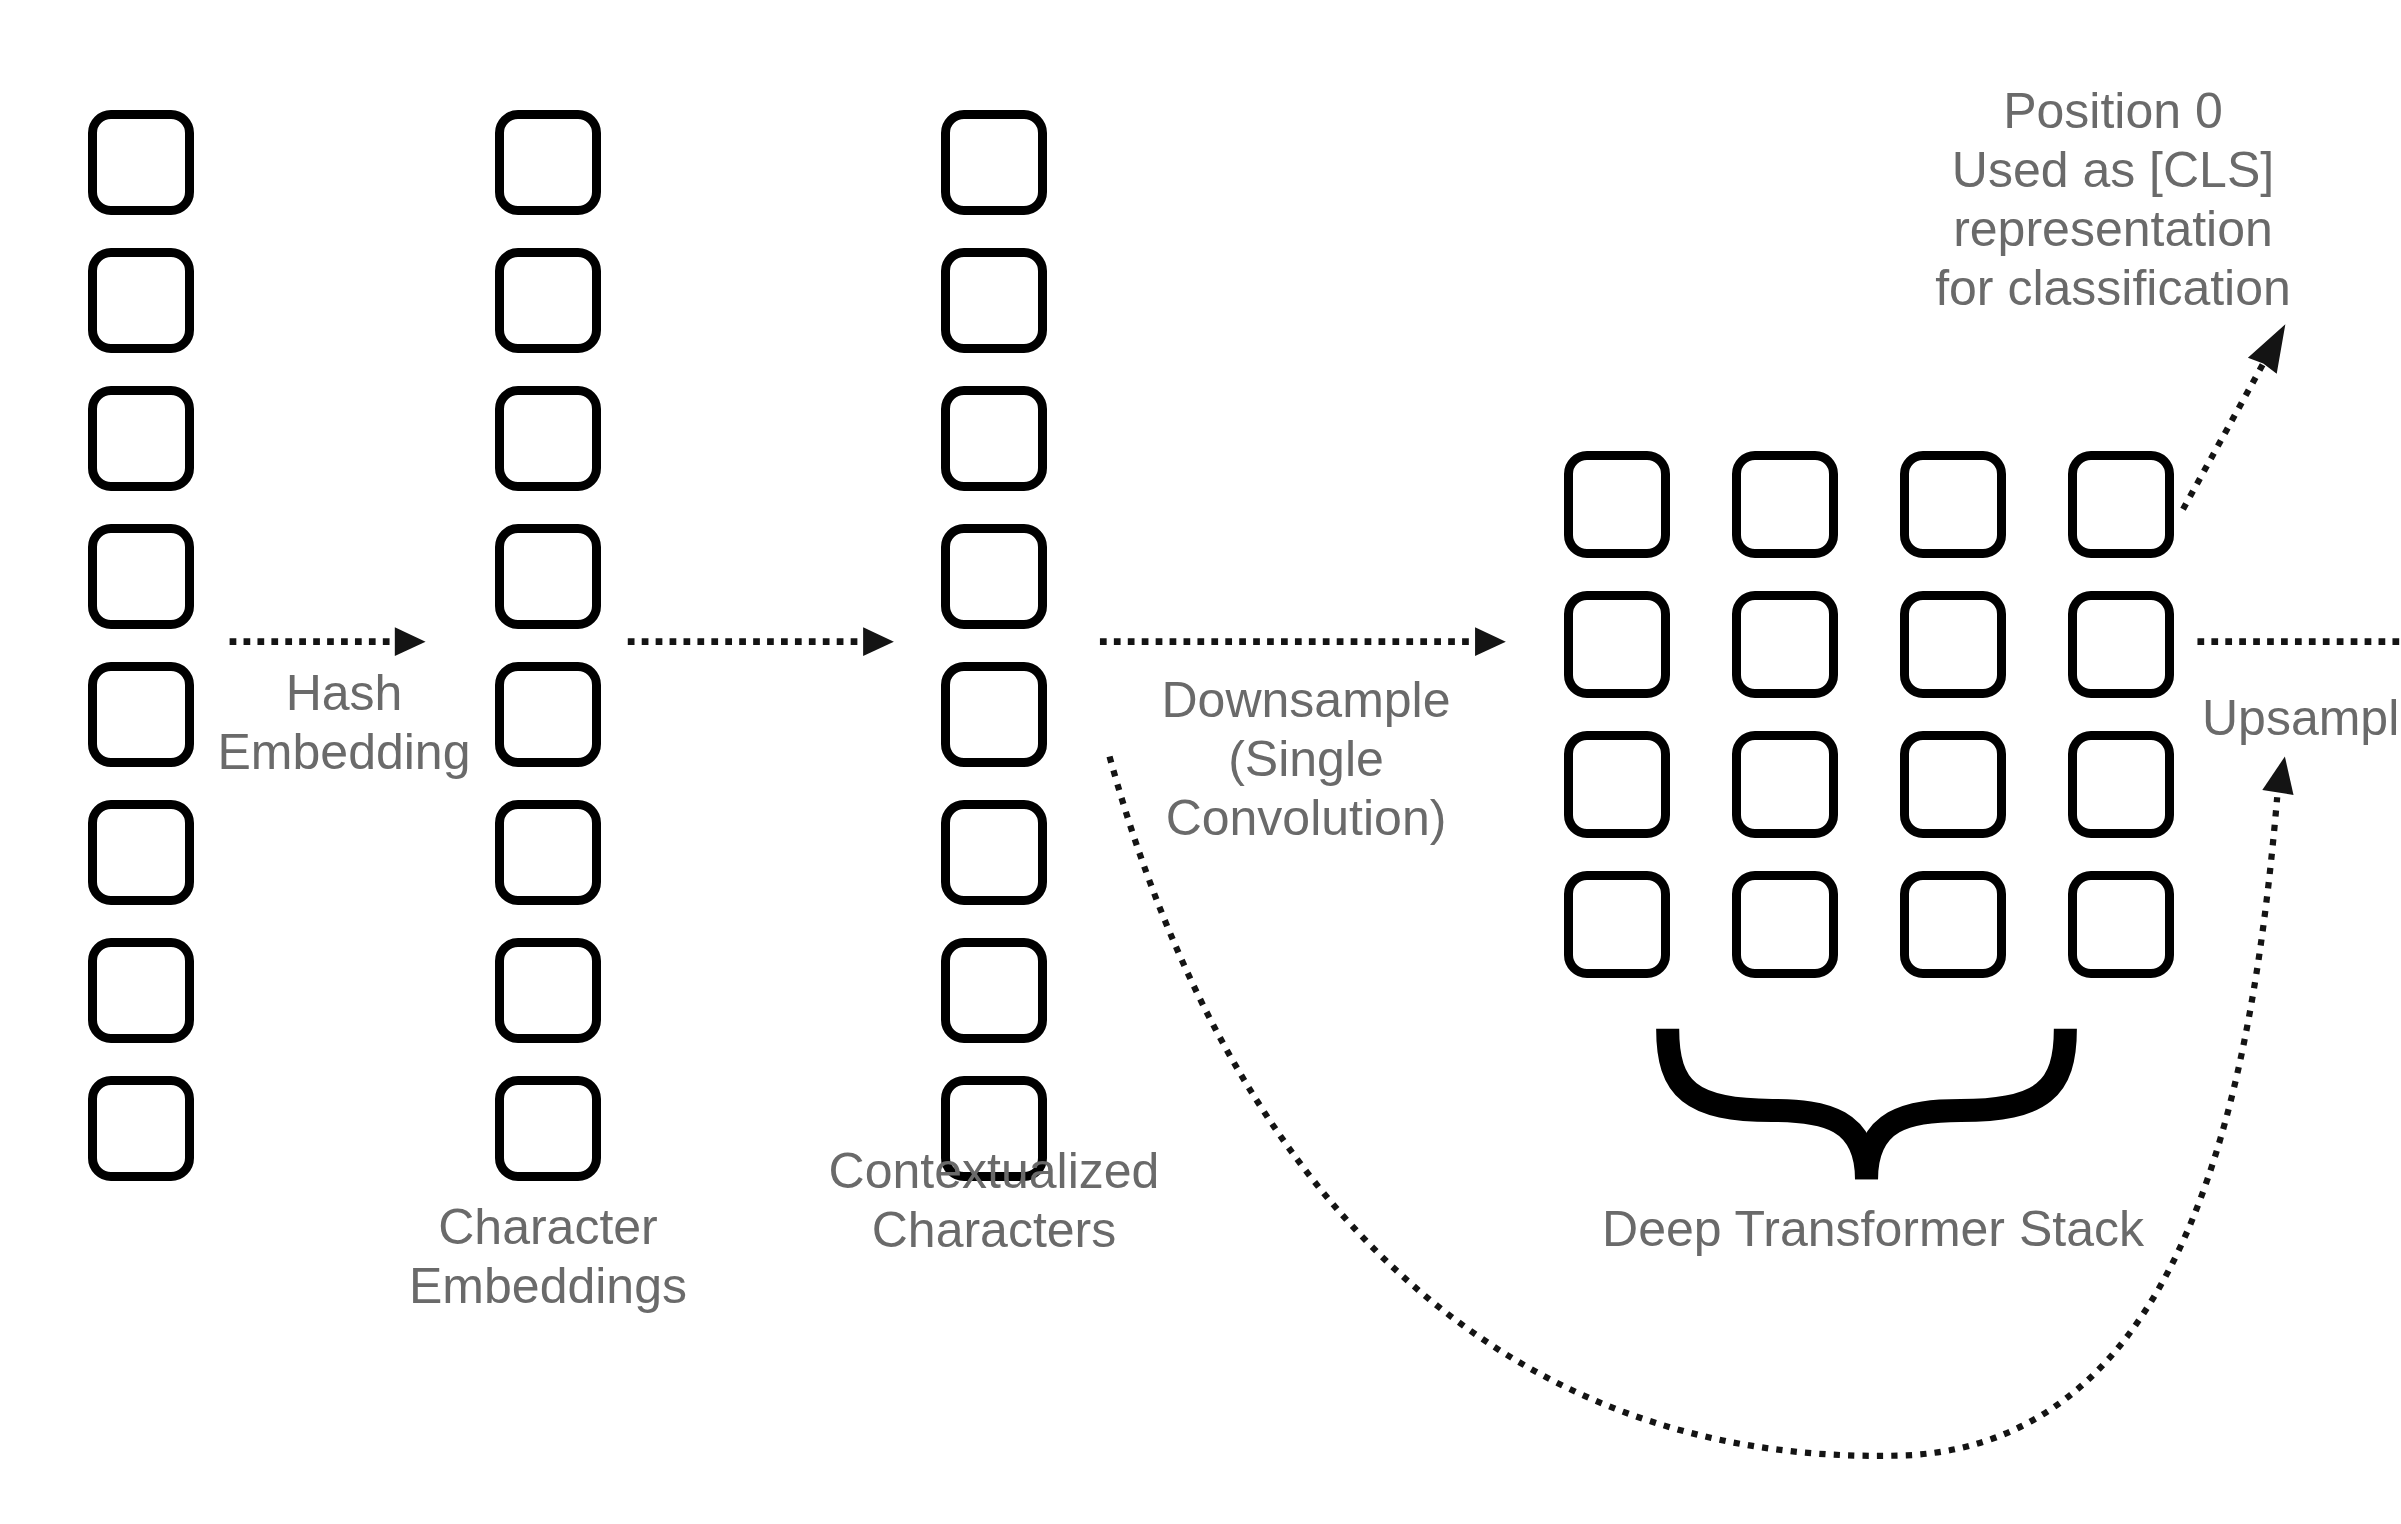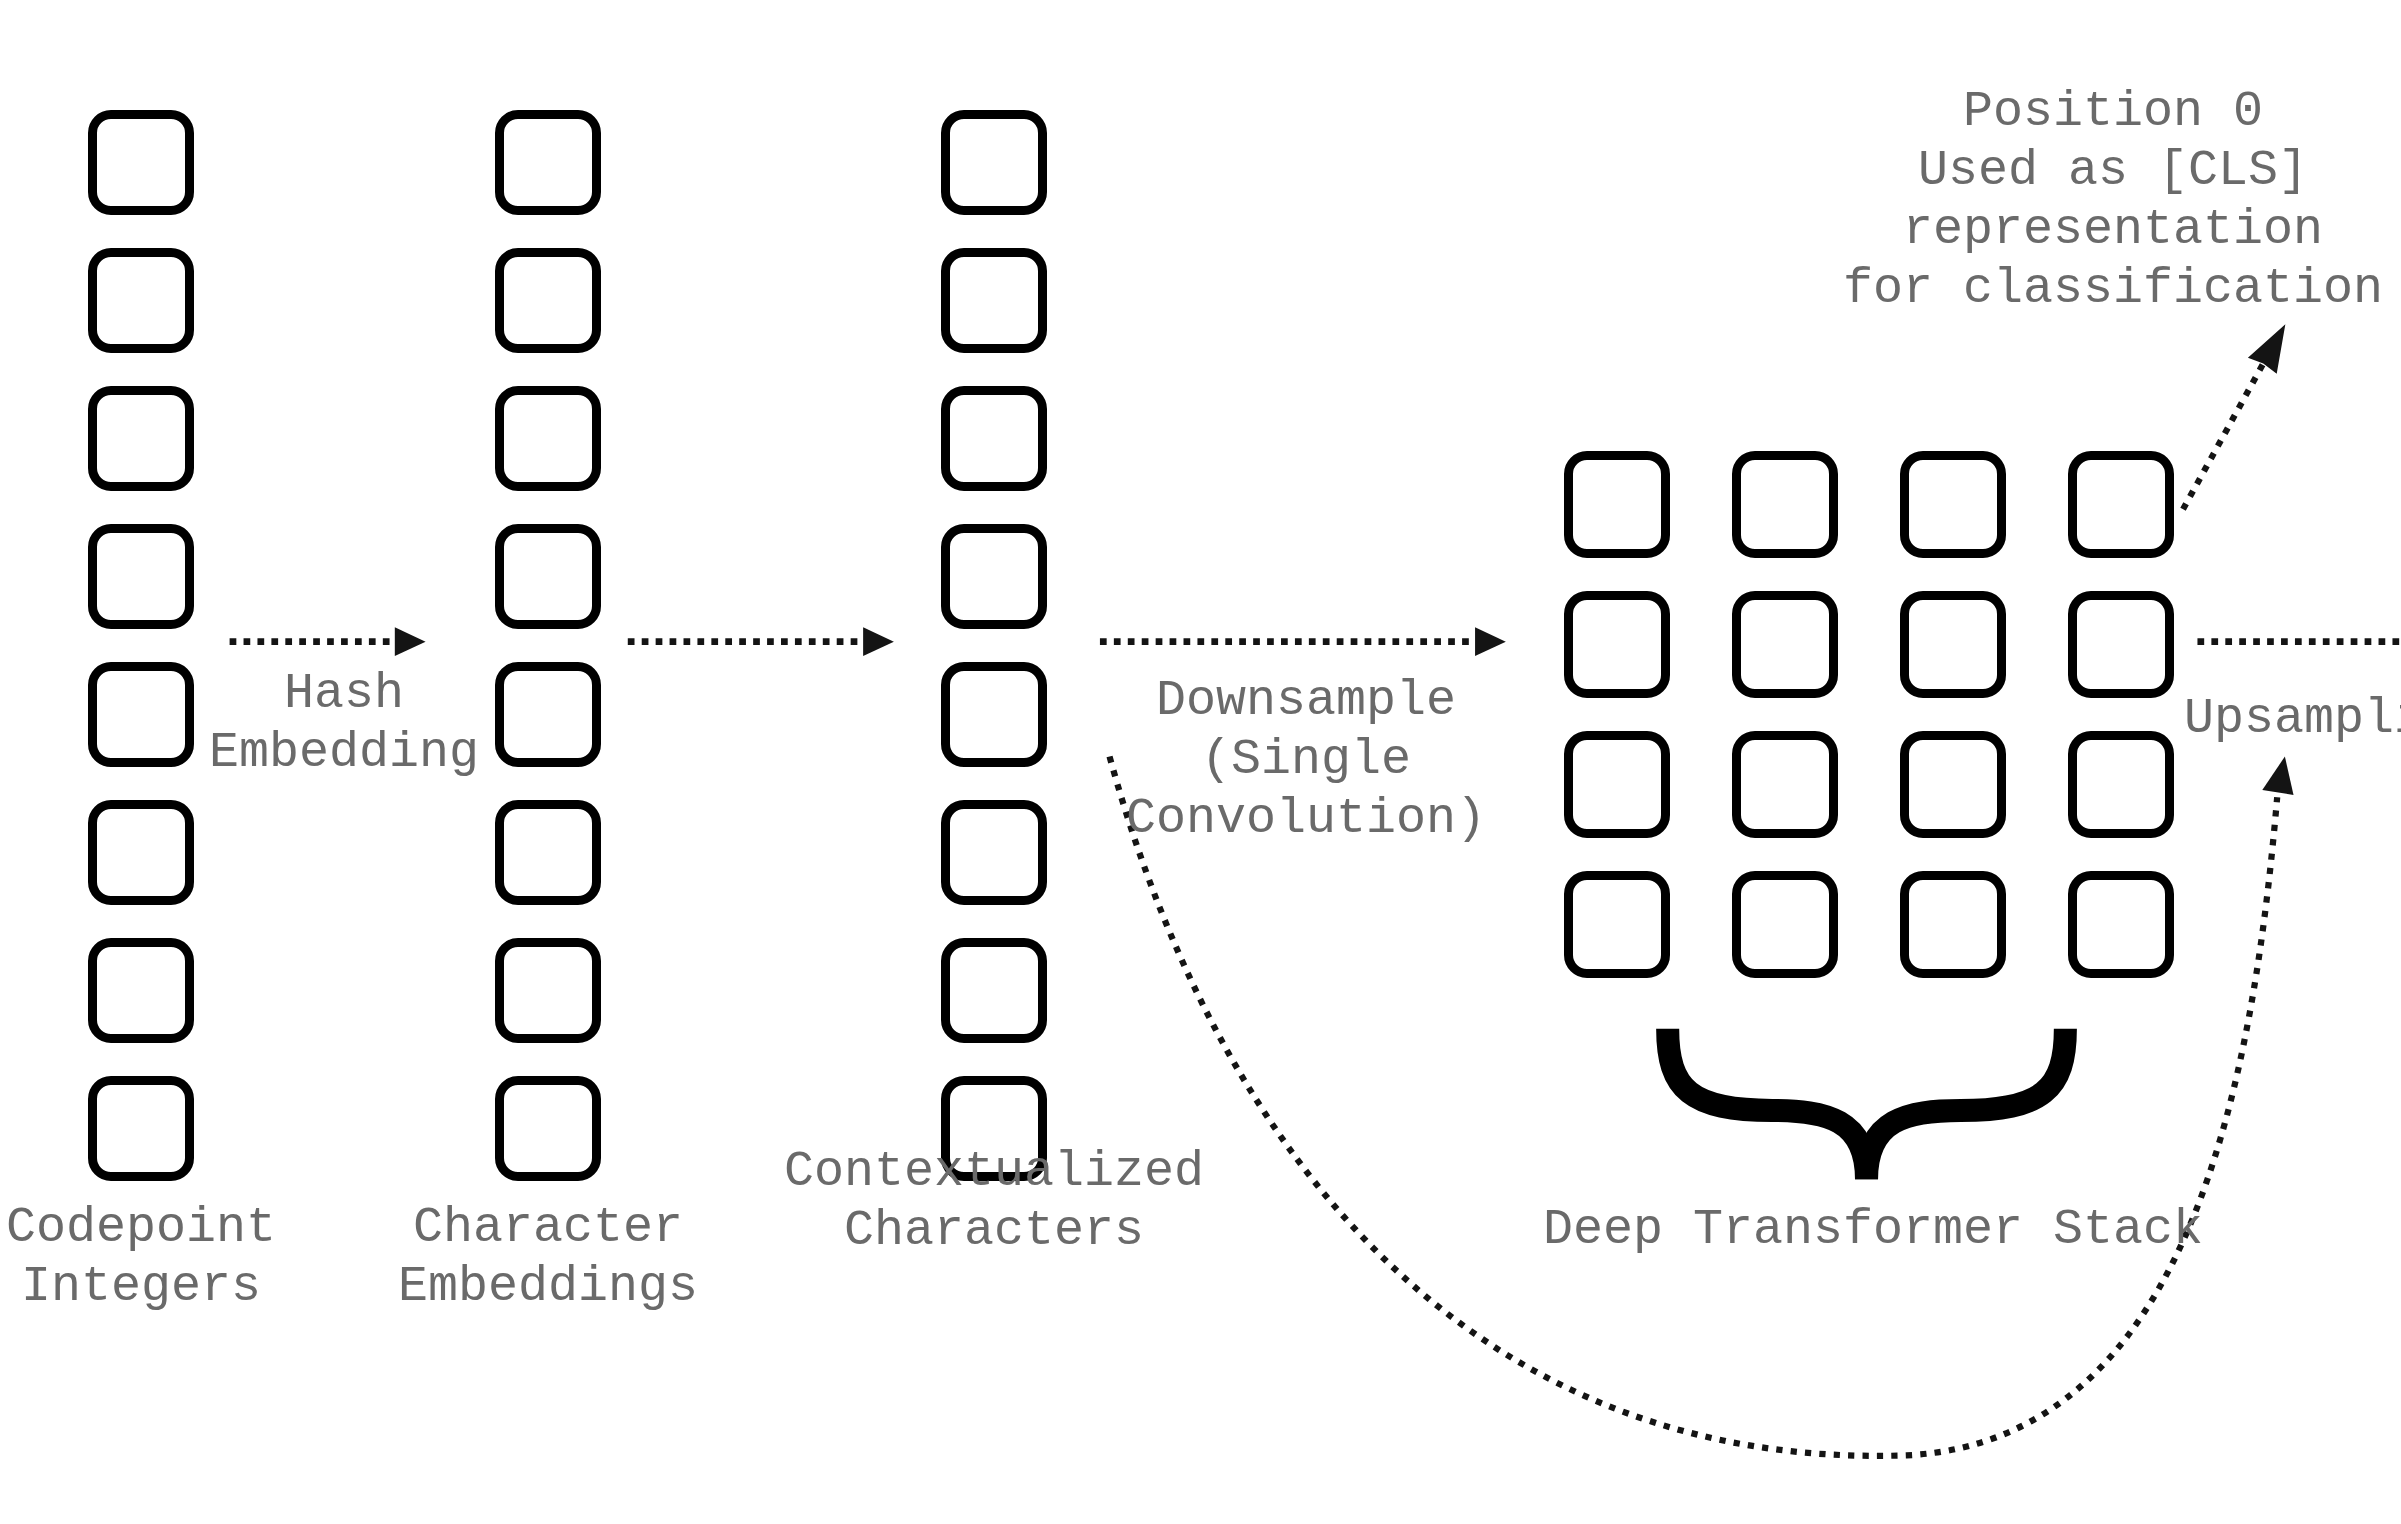--- a/index.html
+++ b/index.html
@@ -69,21 +69,20 @@
   }
   .lbl {
     position: absolute;
     transform: translateX(-50%);
     text-align: center;
     white-space: pre-line;
     color: #6a6a6a;
     font-size: 50px;
     line-height: 59px;
     letter-spacing: 0px;
-    font-family: Liberation Mono, monospace;
   }
 </style>
 </head>
 <body>
 
 <div id="canvas">
 
   <svg id="arrow-layer" viewBox="0 0 6885 3175" xmlns="http://www.w3.org/2000/svg">
 
     <g>
@@ -182,22 +181,20 @@
   <div class="lbl" style="left:1306px; top:671px">Downsample
 (Single
 Convolution)</div>
   <div class="lbl" style="left:2334px; top:689px">Upsampling</div>
 
   <div class="lbl" style="left:2113px; top:82px">Position 0
 Used as [CLS]
 representation
 for classification</div>
 
-  <div class="lbl" style="left:141px;  top:1198px">Codepoint
-Integers</div>
   <div class="lbl" style="left:548px; top:1198px">Character
 Embeddings</div>
   <div class="lbl" style="left:994px; top:1142px">Contextualized
 Characters</div>
   <div class="lbl" style="left:1873px; top:1200px">Deep Transformer Stack</div>
 
 </div>
 
 
 </body></html>

